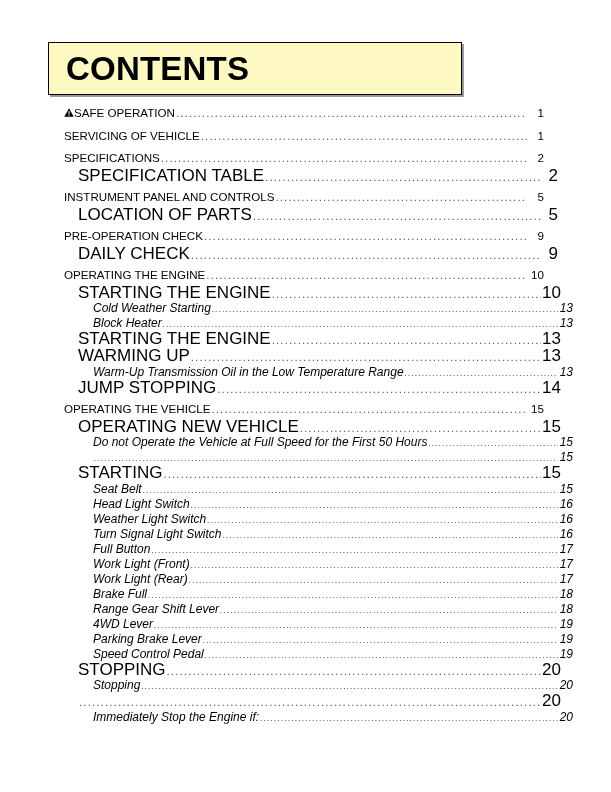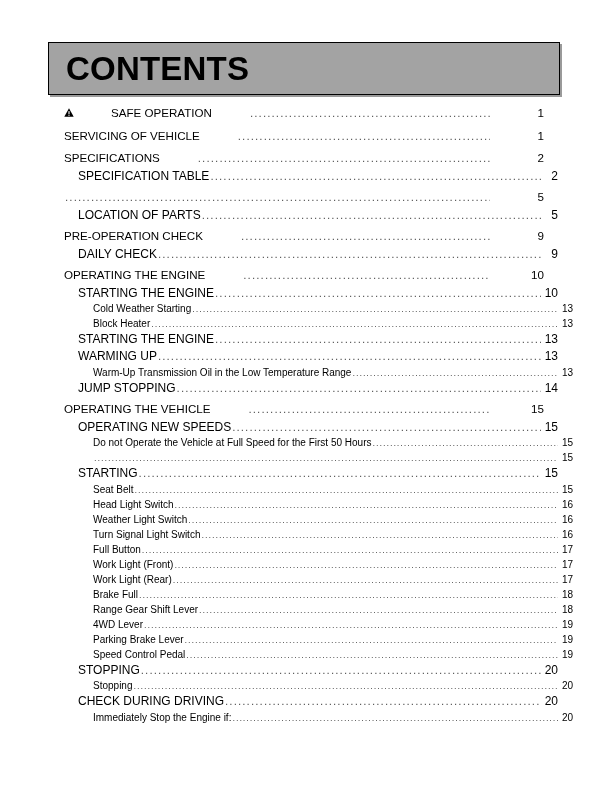--- a/index.html
+++ b/index.html
@@ -22,26 +22,26 @@
     width: 611px;
     height: 792px;
     background: #ffffff;
   }
 
   
   #title-box {
     position: absolute;
     left: 48px;
     top: 42px;
-    width: 512px;
+    width: 414px;
     height: 53px;
     border: 1.6px solid #000000;
     box-sizing: border-box;
     box-shadow: 2px 2px 0 0 #9a9a9a;
-    background: #a3a3a3;
+    background: #fef9c3;
   }
   #title-text {
     position: absolute;
     left: 17px;
     top: 6px;
     font-size: 33px;
     font-weight: bold;
     letter-spacing: 0.2px;
     line-height: 40px;
     white-space: nowrap;
@@ -83,41 +83,41 @@
     flex: 0 0 auto;
     text-align: right;
   }
 
   
   .lvl1 {
     margin-left: 0px;
     font-size: 11.6px;
     line-height: 18.5px;
     height: 18.5px;
-    gap: 37px;
   }
   .lvl1 .pageno { width: 16px; }
   .lvl1 .leader::before { font-size: 11.6px; }
 
   
   .lvl2 {
     margin-left: 14px;
-    font-size: 12px;
+    font-size: 17px;
     line-height: 16.6px;
     height: 16.6px;
   }
   .lvl2 .pageno { width: 16px; }
   .lvl2 .leader::before { font-size: 11.6px; }
 
   
   .lvl3 {
     margin-left: 29px;
-    font-size: 10px;
+    font-size: 12px;
     line-height: 15.0px;
     height: 15.0px;
+    font-style: italic;
   }
   .lvl3 .pageno { width: 14px; }
   .lvl3 .leader::before { font-size: 9.3px; letter-spacing: 0.9px; }
 
   
   .group-gap { margin-top: 4px; }
 
   
   .warn-icon {
     display: inline-block;
@@ -161,20 +161,21 @@
         <span class="label">SPECIFICATIONS</span>
         <span class="leader"></span>
         <span class="pageno">2</span>
       </div>
       <div class="entry lvl2">
         <span class="label">SPECIFICATION TABLE</span>
         <span class="leader"></span>
         <span class="pageno">2</span>
       </div>
       <div class="entry lvl1 group-gap">
+        <span class="label">INSTRUMENT PANEL AND CONTROLS</span>
         <span class="leader"></span>
         <span class="pageno">5</span>
       </div>
       <div class="entry lvl2">
         <span class="label">LOCATION OF PARTS</span>
         <span class="leader"></span>
         <span class="pageno">5</span>
       </div>
       <div class="entry lvl1 group-gap">
         <span class="label">PRE-OPERATION CHECK</span>
@@ -225,21 +226,21 @@
         <span class="label">JUMP STOPPING</span>
         <span class="leader"></span>
         <span class="pageno">14</span>
       </div>
       <div class="entry lvl1 group-gap">
         <span class="label">OPERATING THE VEHICLE</span>
         <span class="leader"></span>
         <span class="pageno">15</span>
       </div>
       <div class="entry lvl2">
-        <span class="label">OPERATING NEW SPEEDS</span>
+        <span class="label">OPERATING NEW VEHICLE</span>
         <span class="leader"></span>
         <span class="pageno">15</span>
       </div>
       <div class="entry lvl3">
         <span class="label">Do not Operate the Vehicle at Full Speed for the First 50 Hours</span>
         <span class="leader"></span>
         <span class="pageno">15</span>
       </div>
       <div class="entry lvl3">
         <span class="leader"></span>
@@ -314,21 +315,20 @@
         <span class="label">STOPPING</span>
         <span class="leader"></span>
         <span class="pageno">20</span>
       </div>
       <div class="entry lvl3">
         <span class="label">Stopping</span>
         <span class="leader"></span>
         <span class="pageno">20</span>
       </div>
       <div class="entry lvl2">
-        <span class="label">CHECK DURING DRIVING</span>
         <span class="leader"></span>
         <span class="pageno">20</span>
       </div>
       <div class="entry lvl3">
         <span class="label">Immediately Stop the Engine if:</span>
         <span class="leader"></span>
         <span class="pageno">20</span>
       </div>
     </div>
 

